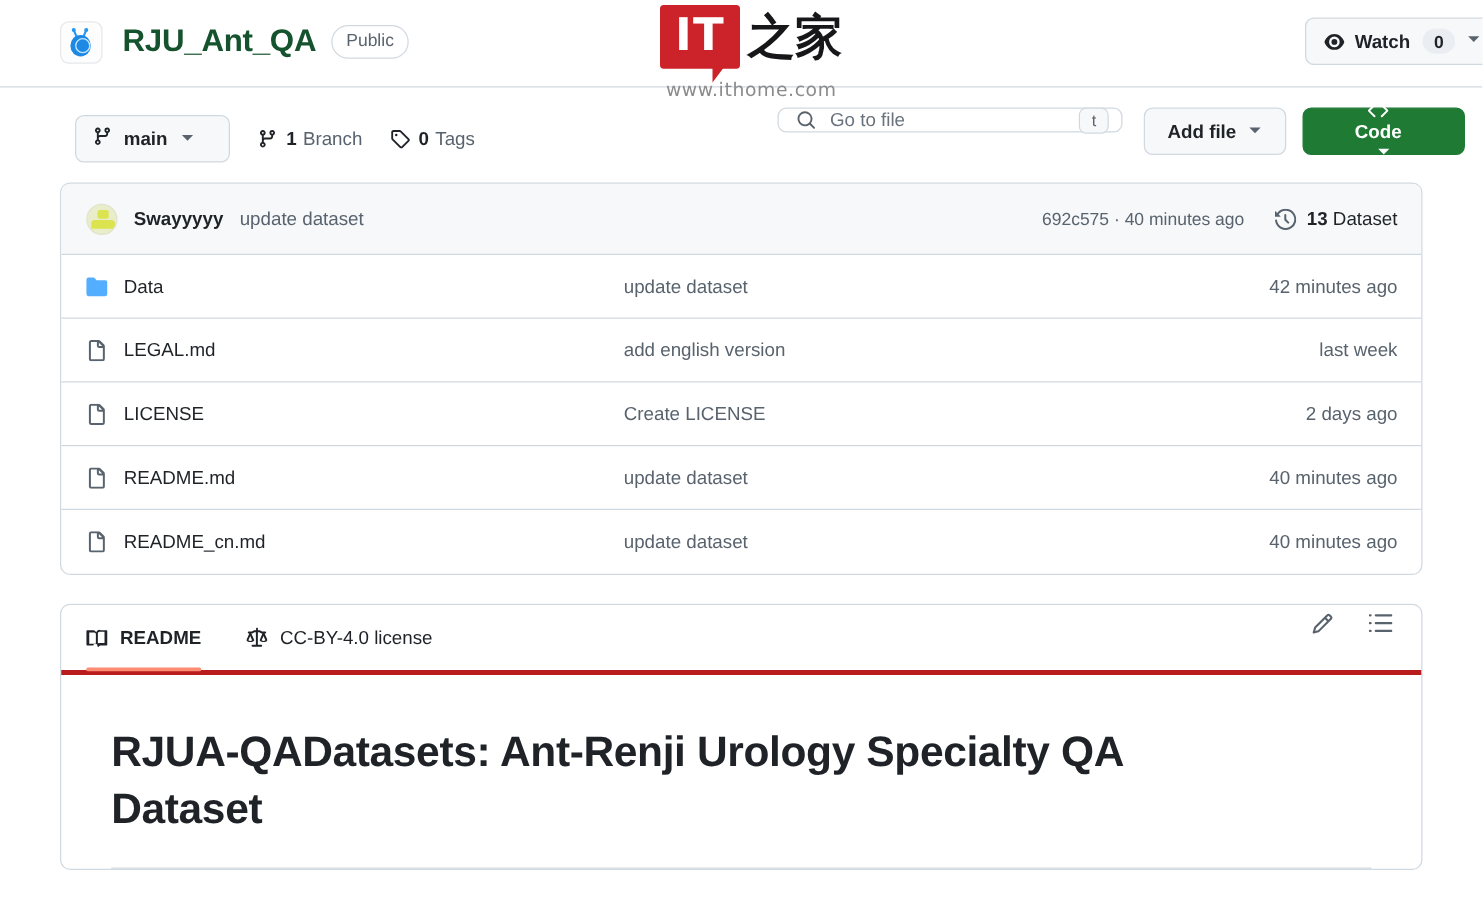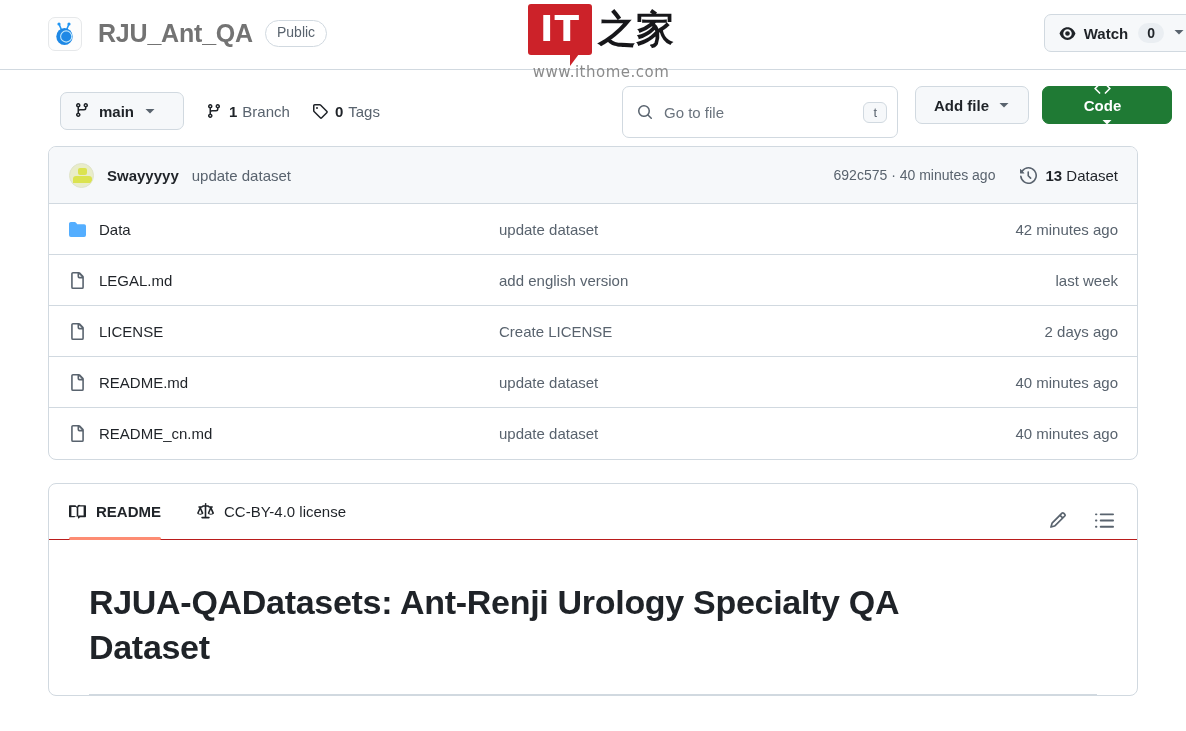--- a/index.html
+++ b/index.html
@@ -21,21 +21,21 @@
     position: relative;
   }
   .repo-logo {
     width: 34px; height: 34px; border-radius: 7px;
     background: #fdfdfd; border: 1px solid #e6e8ea;
     position: relative; flex: 0 0 auto; overflow: hidden;
   }
   .repo-logo svg { position: absolute; top: 3px; left: 4px; }
   .repo-name {
     font-size: 25px; font-weight: 600; letter-spacing: -0.2px;
-    margin-left: 16px; color: #737373;
+    margin-left: 16px; color: #14532d;
   }
   .visibility-badge {
     margin-left: 12px;
     font-size: 14px; color: #59636e;
     border: 1px solid #d1d9e0; border-radius: 999px;
     padding: 2px 11px 3px; line-height: 1.4;
   }
   .watch-wrap {
     position: absolute; right: -10px; top: 14px;
     display: flex; align-items: center;
@@ -100,21 +100,21 @@
   .btn-branch .label { margin: 0 10px 0 9px; }
   .meta-link {
     display: inline-flex; align-items: center;
     margin-left: 22px; font-size: 15px; color: #1f2328; cursor: pointer;
   }
   .meta-link .icon { margin-right: 7px; display:flex; }
   .meta-link b { font-weight: 600; }
   .meta-link span.dim { color: #59636e; margin-left: 5px; }
   .search-box {
     position: absolute; left: 622px; top: 16px;
-    width: 276px; height: 52px;
+    width: 276px; height: 20px;
     border: 1px solid #d1d9e0; border-radius: 7px;
     background: #ffffff; display: flex; align-items: center;
     padding: 0 10px 0 14px;
   }
   .search-box .mag { display:flex; margin-right: 11px; }
   .search-box input {
     border: 0; outline: 0; flex: 1;
     font-size: 15px; color: #59636e; background: transparent;
     font-family: "Liberation Sans", sans-serif;
   }
@@ -193,23 +193,23 @@
   .file-commit { flex: 1; color: #59636e; cursor: pointer; }
   .file-time { color: #59636e; text-align: right; white-space: nowrap; }
 
   
   .readme-box {
     margin: 23px 48px 0 48px;
     border: 1px solid #d1d9e0; border-radius: 8px;
     background: #ffffff;
   }
   .readme-tabs {
-    display: flex; align-items: flex-end;
+    display: flex; align-items: flex-start;
     height: 56px; padding: 0 16px 0 20px;
-    border-bottom: 1px solid #b91c1c;
+    border-bottom: 4px solid #b91c1c;
     position: relative;
   }
   .tab {
     display: flex; align-items: center; height: 100%;
     font-size: 15px; font-weight: 600; cursor: pointer;
     position: relative; color: #1f2328;
   }
   .tab .ticon { margin-right: 10px; display:flex; }
   .tab.active::after {
     content: ""; position: absolute; left: 0; right: 0; bottom: -1px;

